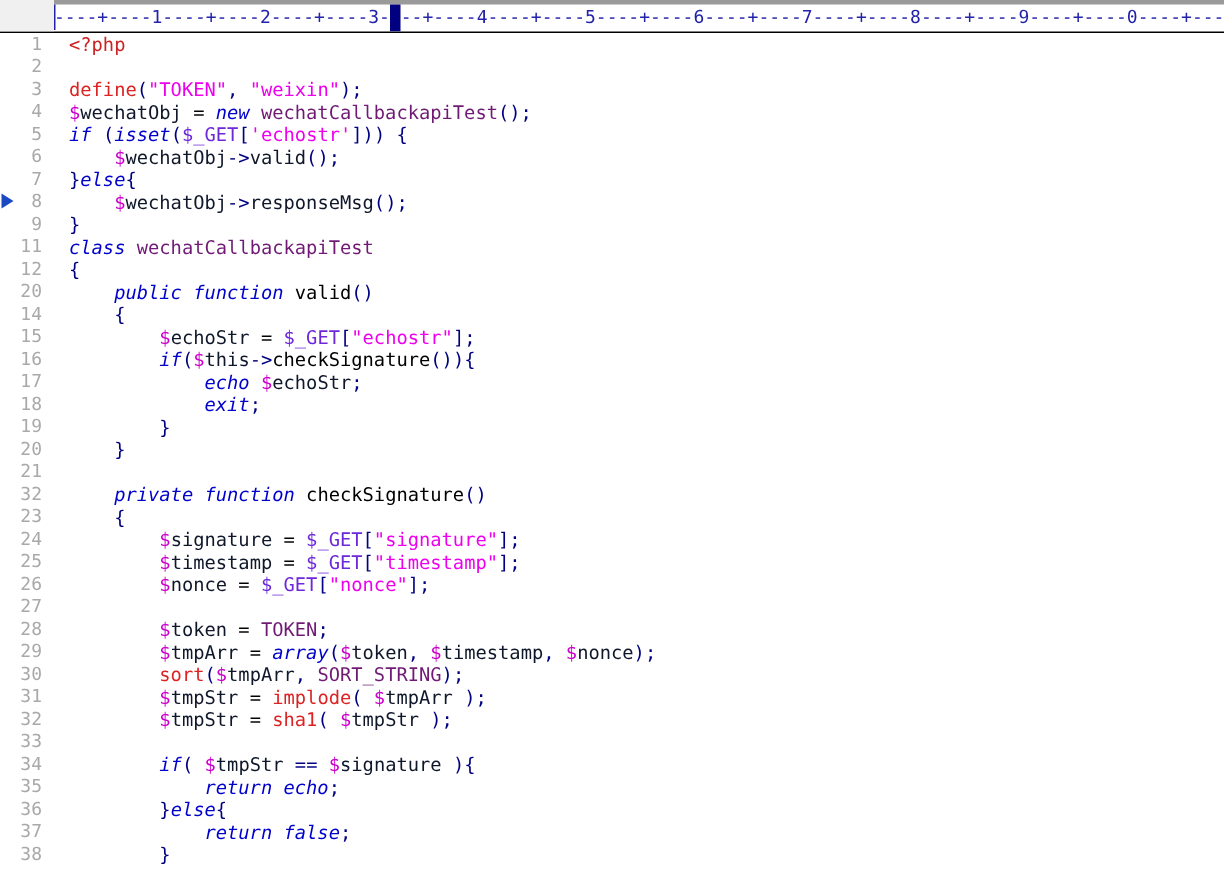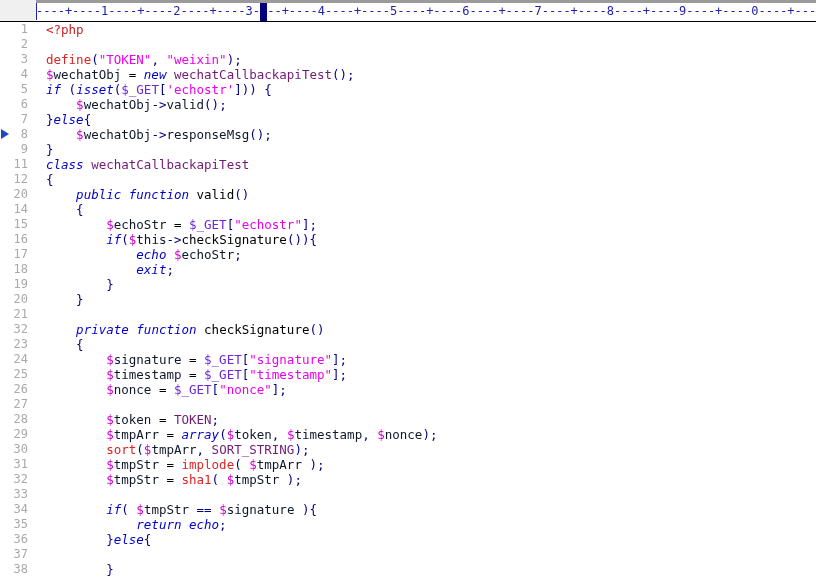--- a/index.html
+++ b/index.html
@@ -188,18 +188,18 @@
         <div class="code-row"><span class="lineno">27</span><span class="linetext"></span></div>
         <div class="code-row"><span class="lineno">28</span><span class="linetext"><span class="tok-plain">        </span><span class="tok-dollar">$</span><span class="tok-var">token</span><span class="tok-plain"> = </span><span class="tok-const">TOKEN</span><span class="tok-punc">;</span></span></div>
         <div class="code-row"><span class="lineno">29</span><span class="linetext"><span class="tok-plain">        </span><span class="tok-dollar">$</span><span class="tok-var">tmpArr</span><span class="tok-plain"> = </span><span class="tok-kw">array</span><span class="tok-punc">(</span><span class="tok-dollar">$</span><span class="tok-var">token</span><span class="tok-punc">, </span><span class="tok-dollar">$</span><span class="tok-var">timestamp</span><span class="tok-punc">, </span><span class="tok-dollar">$</span><span class="tok-var">nonce</span><span class="tok-punc">)</span><span class="tok-punc">;</span></span></div>
         <div class="code-row"><span class="lineno">30</span><span class="linetext"><span class="tok-plain">        </span><span class="tok-fn">sort</span><span class="tok-punc">(</span><span class="tok-dollar">$</span><span class="tok-var">tmpArr</span><span class="tok-punc">, </span><span class="tok-const">SORT_STRING</span><span class="tok-punc">)</span><span class="tok-punc">;</span></span></div>
         <div class="code-row"><span class="lineno">31</span><span class="linetext"><span class="tok-plain">        </span><span class="tok-dollar">$</span><span class="tok-var">tmpStr</span><span class="tok-plain"> = </span><span class="tok-fn">implode</span><span class="tok-punc">( </span><span class="tok-dollar">$</span><span class="tok-var">tmpArr</span><span class="tok-punc"> )</span><span class="tok-punc">;</span></span></div>
         <div class="code-row"><span class="lineno">32</span><span class="linetext"><span class="tok-plain">        </span><span class="tok-dollar">$</span><span class="tok-var">tmpStr</span><span class="tok-plain"> = </span><span class="tok-fn">sha1</span><span class="tok-punc">( </span><span class="tok-dollar">$</span><span class="tok-var">tmpStr</span><span class="tok-punc"> )</span><span class="tok-punc">;</span></span></div>
         <div class="code-row"><span class="lineno">33</span><span class="linetext"></span></div>
         <div class="code-row"><span class="lineno">34</span><span class="linetext"><span class="tok-plain">        </span><span class="tok-kw">if</span><span class="tok-punc">( </span><span class="tok-dollar">$</span><span class="tok-var">tmpStr</span><span class="tok-plain"> </span><span class="tok-punc">==</span><span class="tok-plain"> </span><span class="tok-dollar">$</span><span class="tok-var">signature</span><span class="tok-punc"> )</span><span class="tok-punc">{</span></span></div>
         <div class="code-row"><span class="lineno">35</span><span class="linetext"><span class="tok-plain">            </span><span class="tok-kw">return</span><span class="tok-plain"> </span><span class="tok-kw">echo</span><span class="tok-punc">;</span></span></div>
         <div class="code-row"><span class="lineno">36</span><span class="linetext"><span class="tok-plain">        </span><span class="tok-punc">}</span><span class="tok-kw">else</span><span class="tok-punc">{</span></span></div>
-        <div class="code-row"><span class="lineno">37</span></div>
+        <div class="code-row"><span class="lineno">37</span><span class="linetext"><span class="tok-plain">            </span><span class="tok-kw">return</span><span class="tok-plain"> </span><span class="tok-kw">false</span><span class="tok-punc">;</span></span></div>
         <div class="code-row"><span class="lineno">38</span><span class="linetext"><span class="tok-plain">        </span><span class="tok-punc">}</span></span></div>
       </div>
   </div>
 
 </div>
 
 </body></html>

